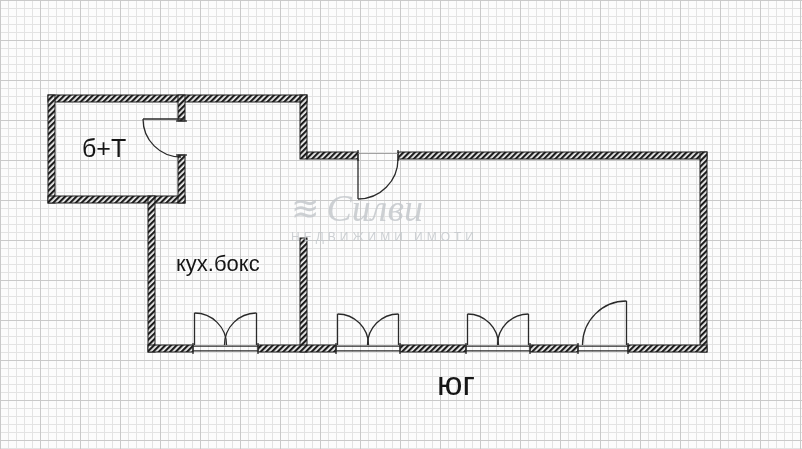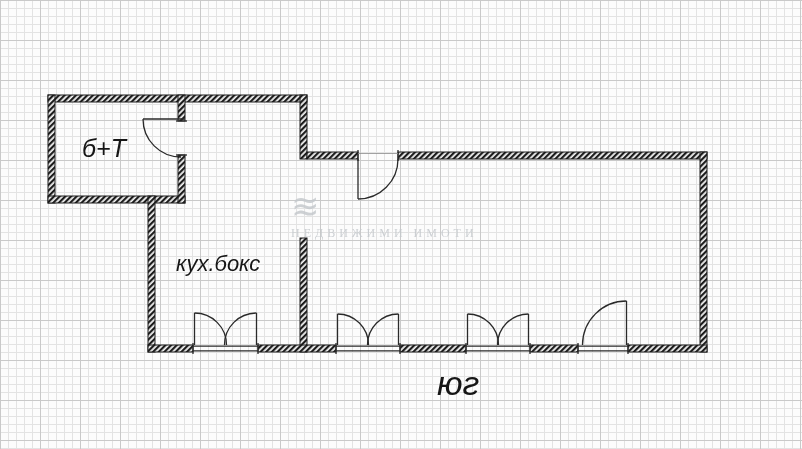--- a/index.html
+++ b/index.html
@@ -24,35 +24,34 @@
   }
   svg.plan { position: absolute; left: 0; top: 0; }
   .wall rect { fill: url(#hatch); stroke: var(--wall); stroke-width: 1; }
   .hatch-bg { fill: #f2f2f2; }
   .hatch-fg { fill: var(--wall); }
   .thin line, .thin path { stroke: #2a2a2a; stroke-width: 1.3; fill: none; }
   .thin .lighter { stroke: #8a8a8a; stroke-width: 0.8; }
   .room-label {
     position: absolute; color: var(--label); white-space: nowrap;
     font-family: "Liberation Sans", sans-serif;
-    font-style: italic;
   }
   .watermark {
     position: absolute; left: 291px; top: 189px;
     color: var(--watermark); opacity: 0.85; pointer-events: none;
   }
   .wm-top { display: flex; align-items: center; gap: 7px; }
   .wm-logo { font-size: 34px; line-height: 1; font-family: "DejaVu Sans", sans-serif; }
   .wm-name {
     font-family: "Liberation Serif", serif; font-style: italic;
     font-size: 38px; line-height: 1;
   }
   .wm-sub {
     font-size: 12px; letter-spacing: 4px; margin-top: 3px;
-    font-family: Liberation Serif, serif; white-space: nowrap;
+    font-family: Liberation Sans, sans-serif; white-space: nowrap;
   }
 </style>
 </head>
 <body>
 
 <div class="canvas">
 
   <svg class="plan" width="802" height="449" viewBox="0 0 802 449">
     <defs>
       <pattern id="hatch" width="4" height="4" patternUnits="userSpaceOnUse" patternTransform="rotate(45)">
@@ -141,17 +140,18 @@
   <div class="room-label" style="left:82px; top:134px; font-size:25px;">б+Т</div>
 
   <div class="room-label" style="left:176px; top:251px; font-size:22px;">кух.бокс</div>
 
 
   <div class="room-label" style="left:437px; top:364px; font-size:34px;">юг</div>
 
   <div class="watermark">
     <div class="wm-top">
       <span class="wm-logo">≋</span>
+      <span class="wm-name">Силви</span>
     </div>
     <div class="wm-sub">НЕДВИЖИМИ ИМОТИ</div>
   </div>
 
 </div>
 
 </body></html>

